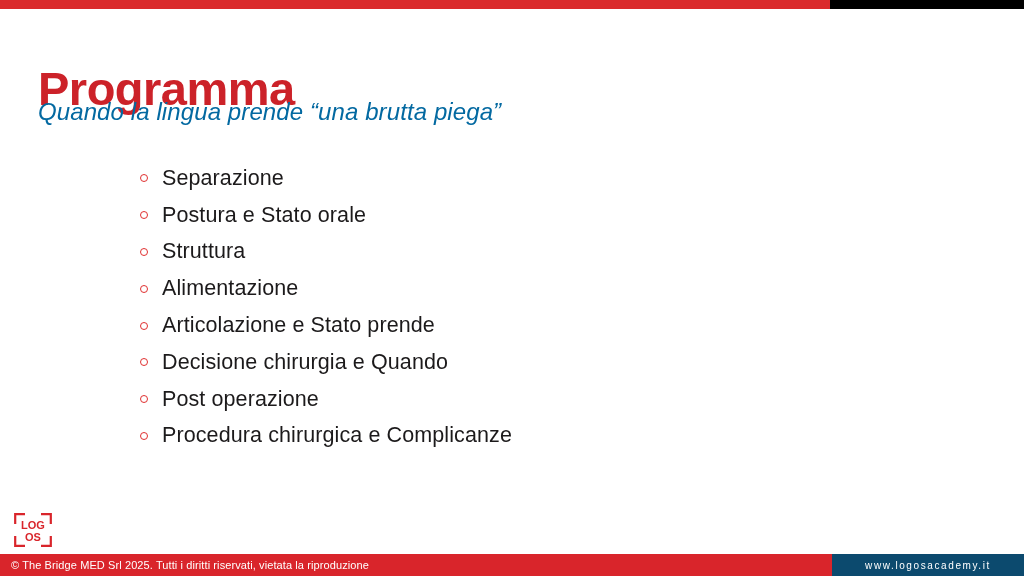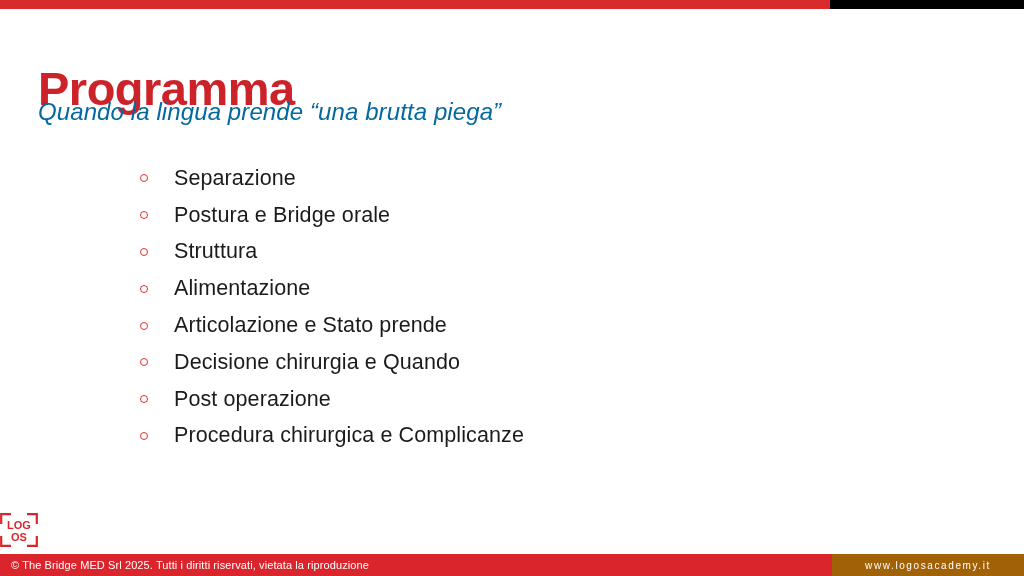--- a/index.html
+++ b/index.html
@@ -67,21 +67,20 @@
     left: 140px;
     top: 160px;
     list-style: none;
     margin: 0;
     padding: 0;
   }
   .bullet-item {
     display: flex;
     align-items: center;
     height: 36.8px;
-    gap: 12px;
   }
   .bullet-marker {
     width: 22px;
     flex: 0 0 22px;
     display: flex;
     align-items: center;
     justify-content: flex-start;
   }
   .bullet-dot {
     display: block;
@@ -94,21 +93,21 @@
   .bullet-text {
     font-size: 21.5px;
     color: #1C1A1B;
     letter-spacing: 0.1px;
     white-space: nowrap;
   }
 
   
   .logo {
     position: absolute;
-    left: 0;
+    left: 14px;
     top: 513px;
     width: 38px;
     height: 34px;
   }
   .logo svg { display: block; }
 
   
   .footer {
     position: absolute;
     left: 0;
@@ -127,21 +126,21 @@
   .footer-left-text {
     color: #ffffff;
     font-size: 11px;
     padding-left: 11px;
     letter-spacing: 0.1px;
     white-space: nowrap;
   }
   .footer-right {
     flex: 1;
     height: 100%;
-    background: #a16207;
+    background: #0c4a6e;
     display: flex;
     align-items: center;
     justify-content: center;
   }
   .footer-right-text {
     color: #ffffff;
     font-size: 10px;
     letter-spacing: 1.6px;
     white-space: nowrap;
   }
@@ -163,21 +162,21 @@
     <li class="bullet-item">
       <span class="bullet-marker">
           <span class="bullet-dot"></span>
         </span>
       <span class="bullet-text">Separazione</span>
     </li>
     <li class="bullet-item">
       <span class="bullet-marker">
           <span class="bullet-dot"></span>
         </span>
-      <span class="bullet-text">Postura e Bridge orale</span>
+      <span class="bullet-text">Postura e Stato orale</span>
     </li>
     <li class="bullet-item">
       <span class="bullet-marker">
           <span class="bullet-dot"></span>
         </span>
       <span class="bullet-text">Struttura</span>
     </li>
     <li class="bullet-item">
       <span class="bullet-marker">
           <span class="bullet-dot"></span>

